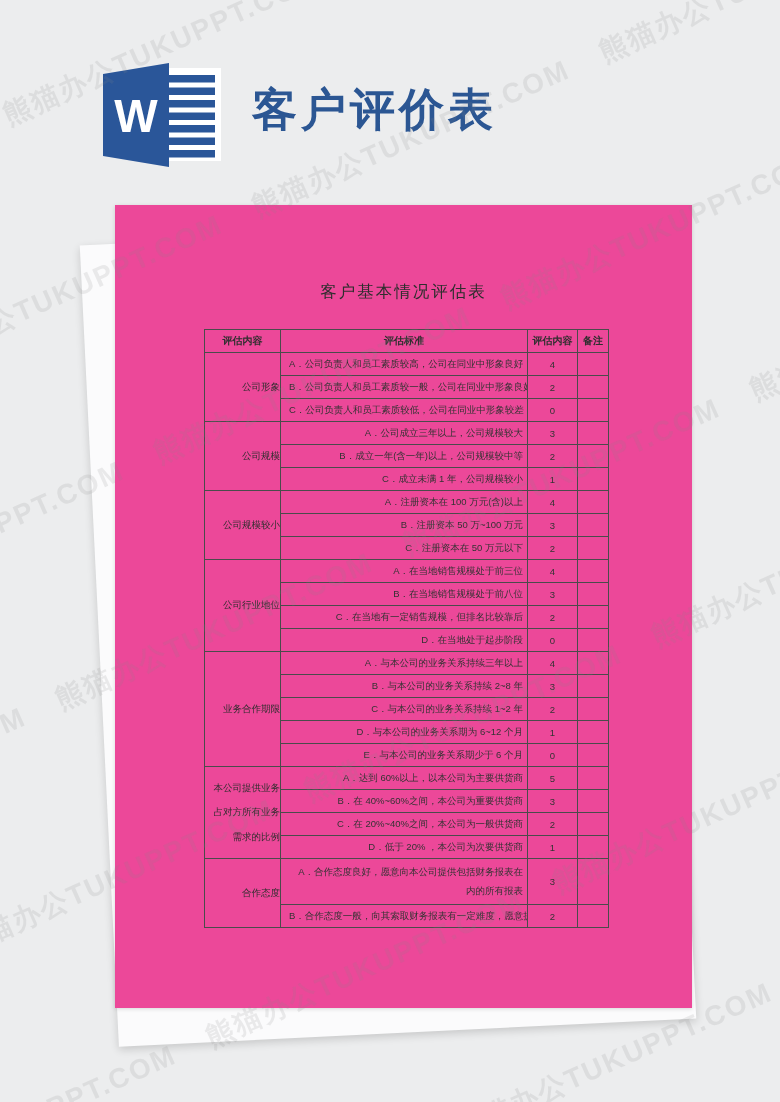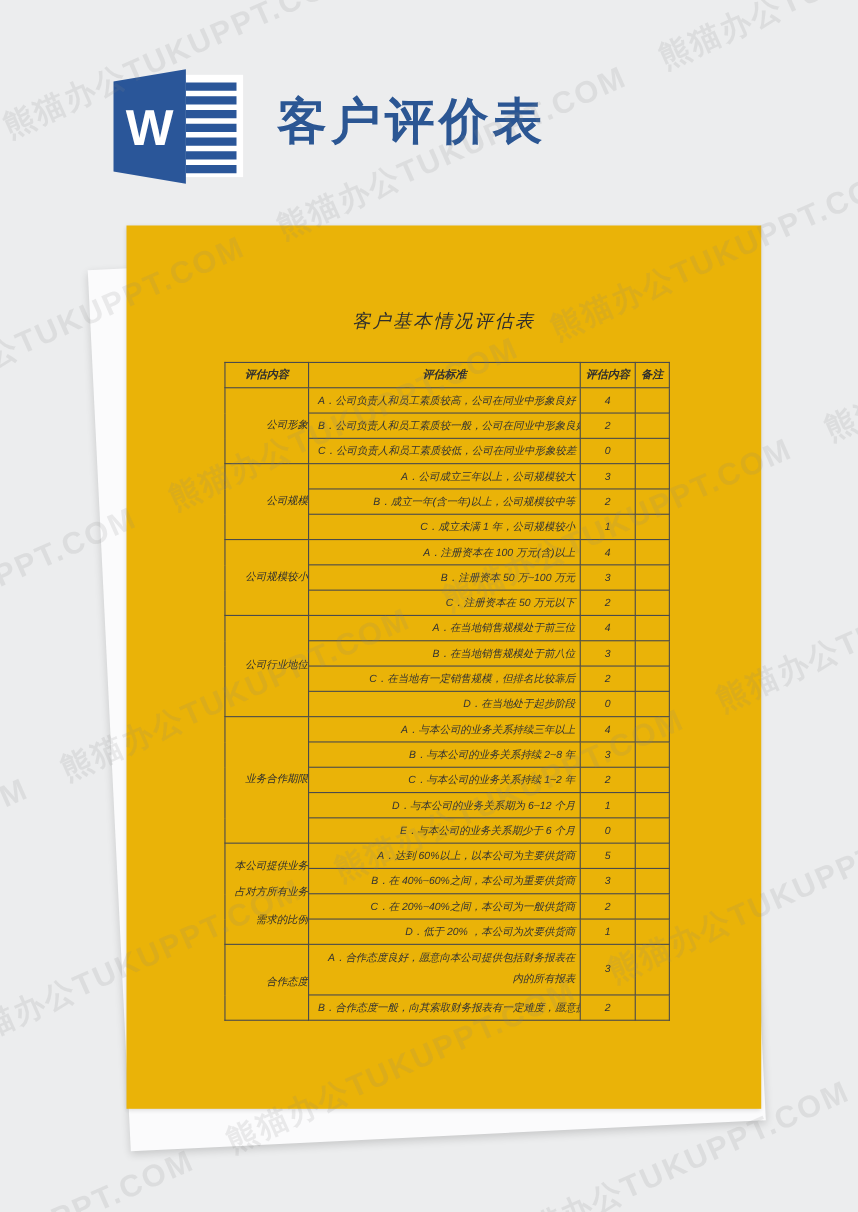--- a/index.html
+++ b/index.html
@@ -22,23 +22,22 @@
 
   
   .page-stack { position:absolute; left:0; top:0; width:780px; height:1102px; z-index:1; }
   .back-page {
     position:absolute; left:99px; top:231px; width:578px; height:802px;
     background:#fbfbfc; transform:rotate(-2.8deg);
     box-shadow:0 3px 8px rgba(0,0,0,0.16);
   }
   .front-page {
     position:absolute; left:115px; top:205px; width:577px; height:803px;
-    background:#eab308;
+    background:#ec4899;
     box-shadow:0 1px 4px rgba(0,0,0,0.14);
-    font-style:italic;
   }
   .doc-title {
     position:absolute; left:0; top:76px; width:577px;
     text-align:center;
     font-family:"Liberation Serif","DejaVu Serif",serif;
     font-size:16.5px; letter-spacing:2px; color:#2e2e2e;
   }
 
   
   .eval-table {

